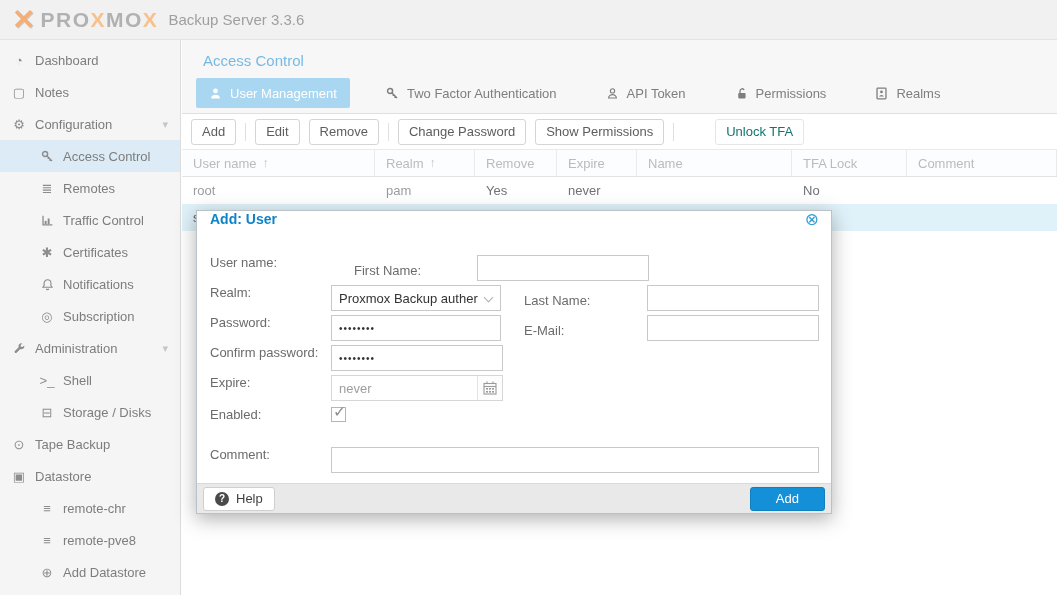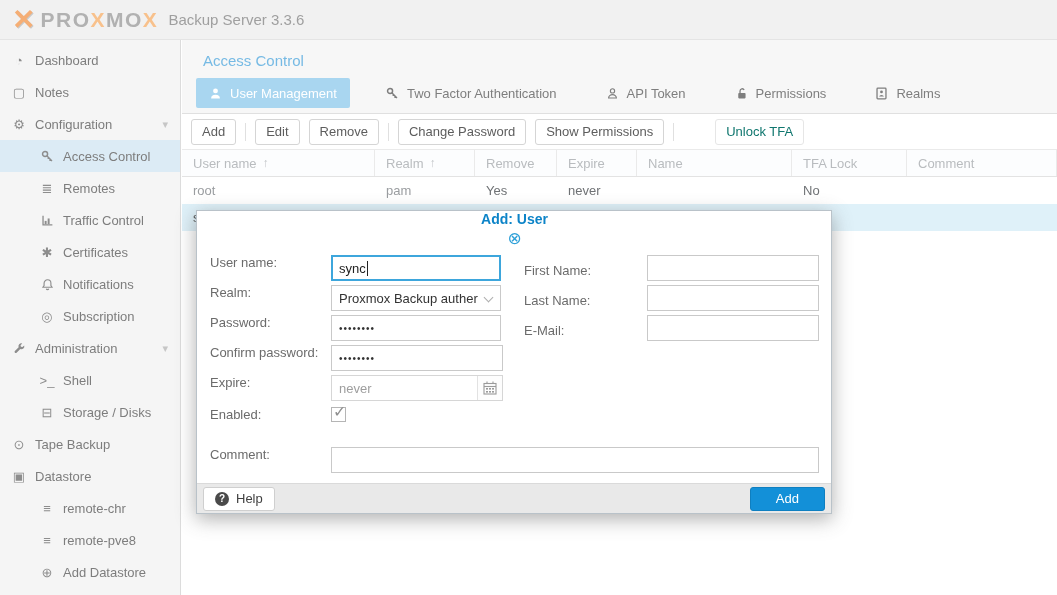--- a/index.html
+++ b/index.html
@@ -55,21 +55,21 @@
   .g-cell { padding-left:11px; overflow:hidden; white-space:nowrap; }
   .g-cell.lite { color:#9a9da0; }
   .grid-row.selected .g-cell.lite { color:#555; }
 
   
   .modal {
     position:absolute; left:196px; top:210px; width:636px;
     background:#fff; border:1px solid #b9c2c9; z-index:10;
     box-shadow:0 5px 18px rgba(80,80,80,.45);
   }
-  .modal-head { height:36px; display:flex; align-items:center; justify-content:space-between; padding:0 12px 0 13px;flex-direction:column; }
+  .modal-head { height:36px; display:flex; align-items:flex-start; justify-content:space-between; padding:0 12px 0 13px; }
   .modal-title { color:#0d84c8; font-weight:bold; font-size:14px; }
   .modal-close { color:#2fa0d8; font-size:17px; line-height:1; cursor:pointer; }
   .modal-body { padding:8px 12px 0 13px; }
   .frow { display:flex; align-items:flex-start; margin-bottom:4px; min-height:26px; }
   .flabel { width:121px; flex:0 0 121px; color:#6b6b6b; }
   .fspacer { width:23px; flex:0 0 23px; }
   .flabel2 { width:123px; flex:0 0 123px; color:#6b6b6b;margin-top:8px; }
   .inp { width:172px; height:26px; border:1px solid #c9c9c9; padding:0 7px; font-family:inherit; font-size:13px; color:#333; background:#fff; }
   .inp::placeholder { color:#fff; }
   .inp-wide { width:490px; }
@@ -314,24 +314,20 @@
 
 <div class="modal">
   <div class="modal-head">
     <span class="modal-title">Add: User</span>
     <span class="modal-close">⊗</span>
   </div>
   <div class="modal-body">
 
     <div class="frow">
       <span class="flabel">User name:</span>
-      <div class="fakeinp">
-        <span>sync</span>
-          <span class="caret"></span>
-      </div>
       <span class="fspacer"></span>
       <span class="flabel2">First Name:</span>
       <input class="inp" value="" style="">
     </div>
 
     <div class="frow">
       <span class="flabel">Realm:</span>
       <div class="selectbox">
         <span>Proxmox Backup auther</span>
         <span class="chev"></span>

